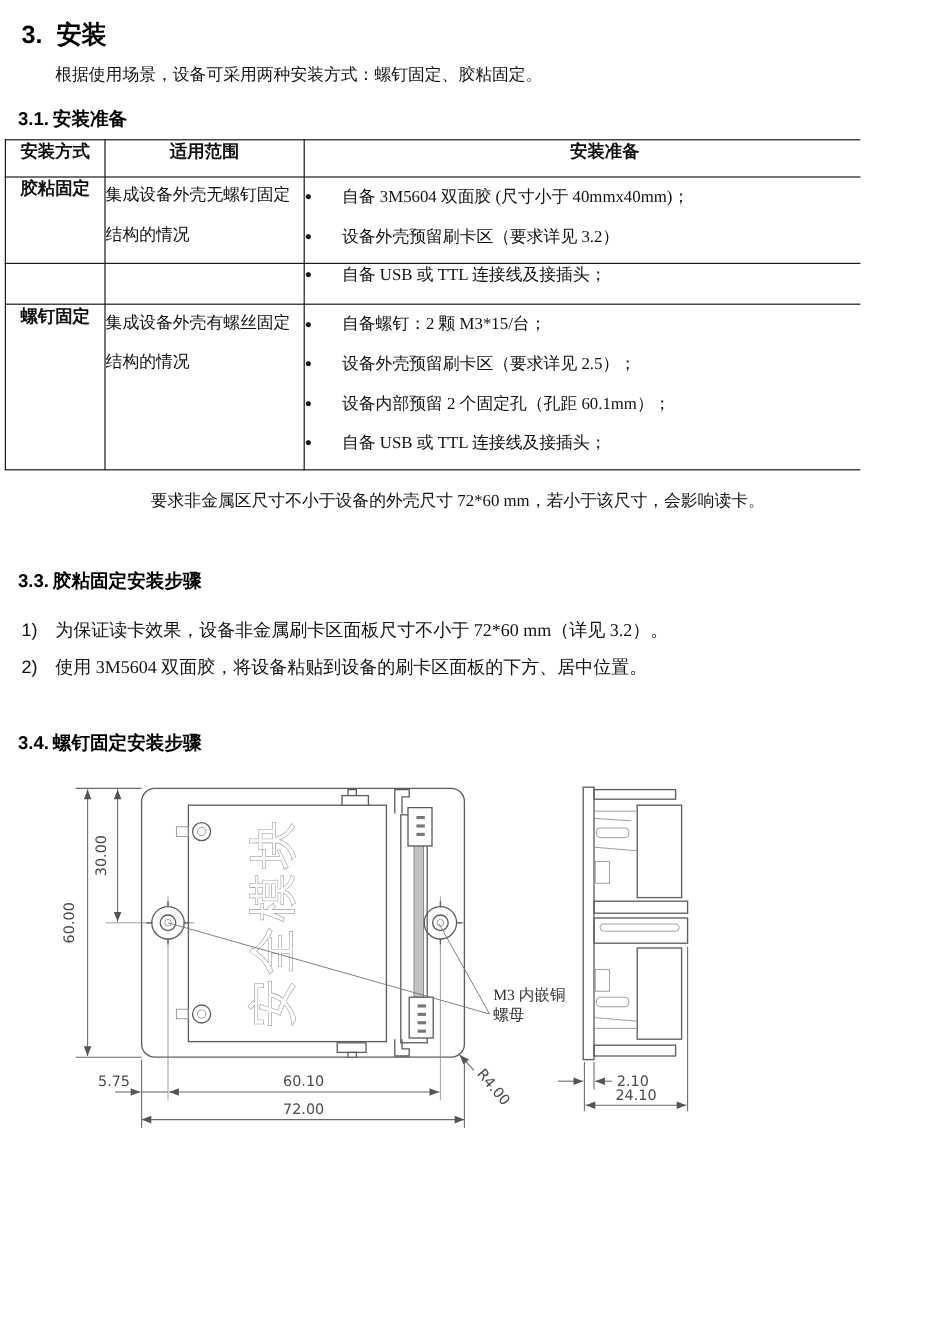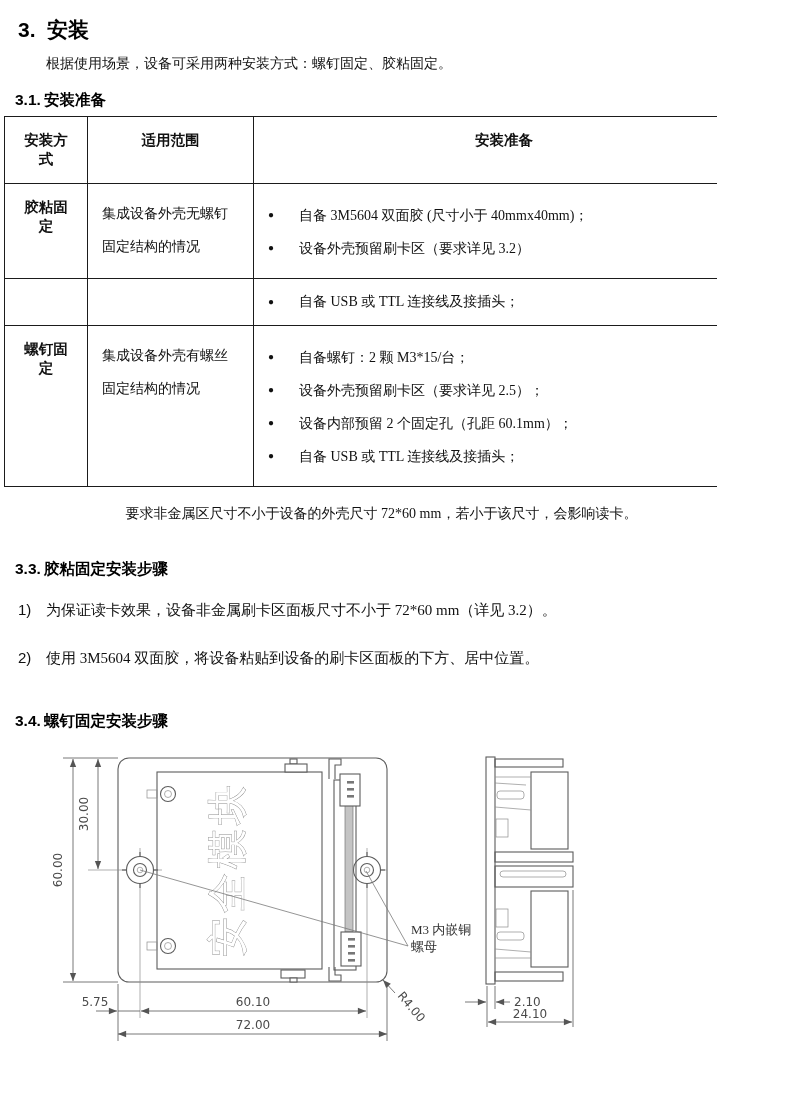--- a/index.html
+++ b/index.html
@@ -8,31 +8,31 @@
   h1,h2,p{margin:0;padding:0;}
   h1{font-family:"Liberation Sans","DejaVu Sans",sans-serif;font-weight:700;
      font-size:21px;line-height:28px;margin:16px 0 0 18px;color:#000;}
   .h1num{display:inline-block;min-width:29px;}
   h2{font-family:"Liberation Sans","DejaVu Sans",sans-serif;font-weight:700;
      font-size:15.5px;line-height:21px;margin-left:15px;color:#000;}
   .h2num{display:inline-block;min-width:29px;}
   .intro{margin:10px 0 0 46px;font-size:14px;line-height:20px;}
   .h31{margin-top:15px;}
   .h32{margin-top:36px;}
-  .h33{margin-top:34px;}
+  .h33{margin-top:45px;}
   .h34{margin-top:42px;}
   .p32{margin:17px 0 0 46px;font-size:14px;line-height:20px;text-align:center;}
   .step{margin:21px 0 0 18px;font-size:15px;line-height:20px;}
-  .step2{margin-top:28px;}
+  .step2{margin-top:11px;}
   .stepnum{display:inline-block;width:28px;font-family:"Liberation Sans","DejaVu Sans",sans-serif;}
   .p34{margin:16px 0 0 14px;width:744px;font-size:14px;line-height:31px;text-indent:31px;}
 
   table.prep{border-collapse:collapse;table-layout:fixed;width:750px;margin:6px 0 0 4px;
              font-size:14px;}
-  table.prep td{border:1.5px solid #1b1b1b;padding:14px;vertical-align:top;overflow:hidden;}
+  table.prep td{border:1.5px solid #1b1b1b;padding:0;vertical-align:top;overflow:hidden;}
   td.hcell{height:30px;text-align:center;vertical-align:middle;font-weight:700;
            font-family:"Liberation Sans","DejaVu Sans",sans-serif;font-size:14.5px;}
   td.mcell{text-align:center;vertical-align:middle;font-weight:700;
            font-family:"Liberation Sans","DejaVu Sans",sans-serif;font-size:14.5px;}
   td.scell{padding:8px 8px 0 9px;line-height:33px;font-family:Liberation Mono, monospace;}
   td.icell{padding:8px 4px 0 8px;line-height:33px;}
   td.icell2{vertical-align:middle;padding-left:8px;}
   .r1{height:72px;}.r2{height:34px;}.r3{height:138px;}
   .li{height:33px;white-space:nowrap;}
   .blt{display:inline-block;width:31px;font-size:10px;vertical-align:1.5px;}

